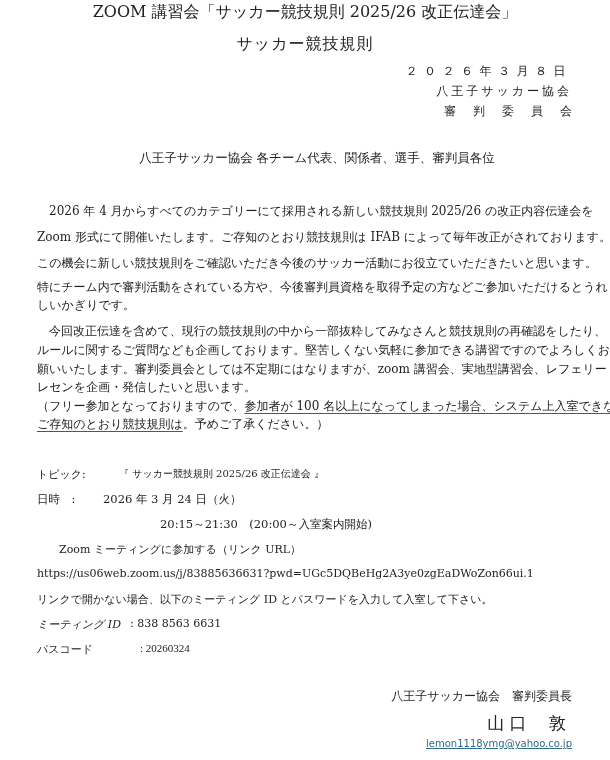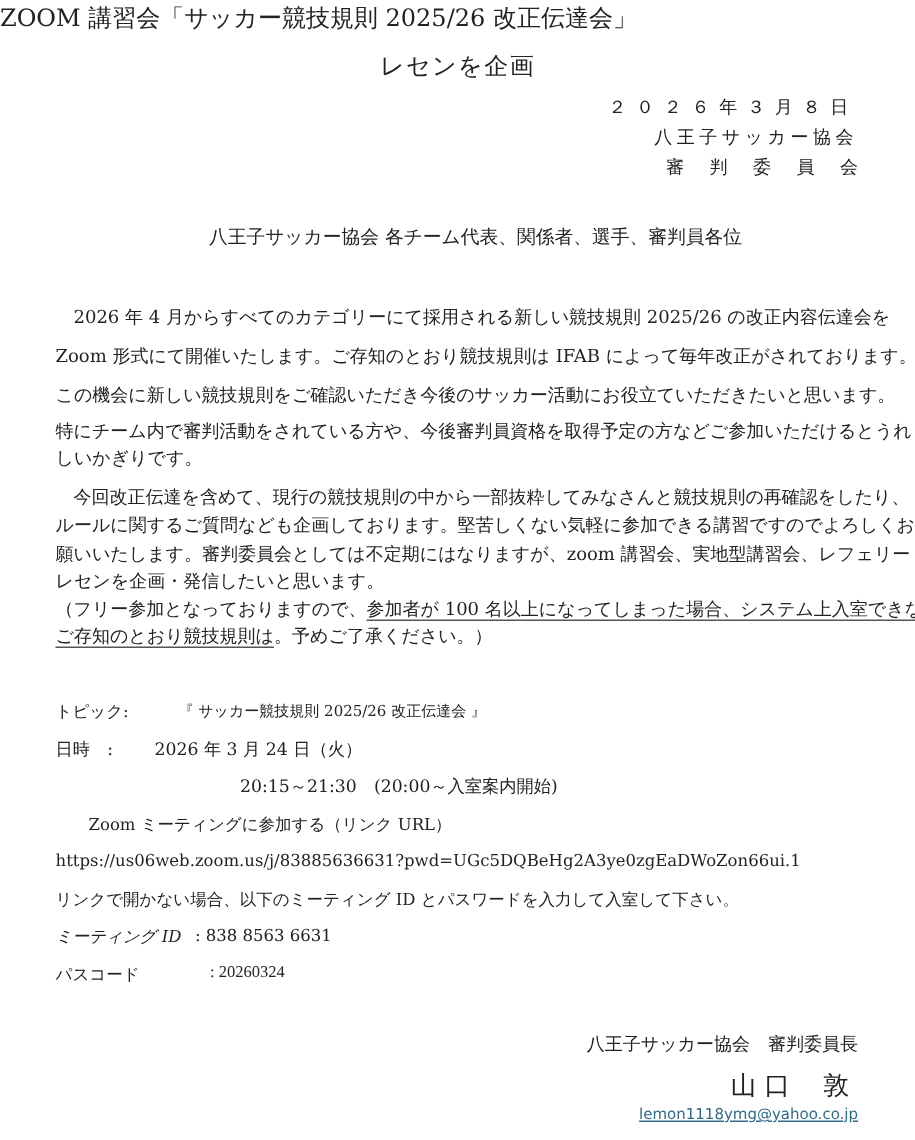--- a/index.html
+++ b/index.html
@@ -10,21 +10,21 @@
     body {
       width: 610px;
       height: 760px;
       position: relative;
       overflow: hidden;
       font-family: "DejaVu Serif", "Liberation Serif", serif;
       color: #222222;
     }
     .abs { position: absolute; white-space: nowrap; }
     .title {
-      left: 0; width: 610px; text-align: left;
+      left: 0; width: 610px; text-align: center;
       top: 2px; font-size: 16px; letter-spacing: 0px;
     }
     .subtitle {
       left: 0; width: 610px; text-align: center;
       top: 34px; font-size: 16px; letter-spacing: 1px;
     }
     .right-block {
       right: 38px; text-align: right; font-size: 12px;
     }
     .date { top: 63px; letter-spacing: 6.5px; }
@@ -39,21 +39,21 @@
       right: 38px; top: 738px; font-family: "DejaVu Sans", "Liberation Sans", sans-serif;
       font-size: 10px; color: #2f6b8a; text-decoration: underline;
     }
   </style>
 </head>
 <body>
 
 <div>
 
   <div class="abs title">ZOOM 講習会「サッカー競技規則 2025/26 改正伝達会」</div>
-  <div class="abs subtitle">レセンを企画</div>
+  <div class="abs subtitle">サッカー競技規則</div>
 
   <div class="abs right-block date">２０２６年３月８日</div>
   <div class="abs right-block org">八王子サッカー協会</div>
   <div class="abs right-block dept">審判委員会</div>
 
   <div class="abs addressee">八王子サッカー協会 各チーム代表、関係者、選手、審判員各位</div>
 
   <div class="line" style="top:203px;">　2026 年 4 月からすべてのカテゴリーにて採用される新しい競技規則 2025/26 の改正内容伝達会を</div>
   <div class="line" style="top:229px;">Zoom 形式にて開催いたします。ご存知のとおり競技規則は IFAB によって毎年改正がされております。</div>
   <div class="line" style="top:255px;">この機会に新しい競技規則をご確認いただき今後のサッカー活動にお役立ていただきたいと思います。</div>

